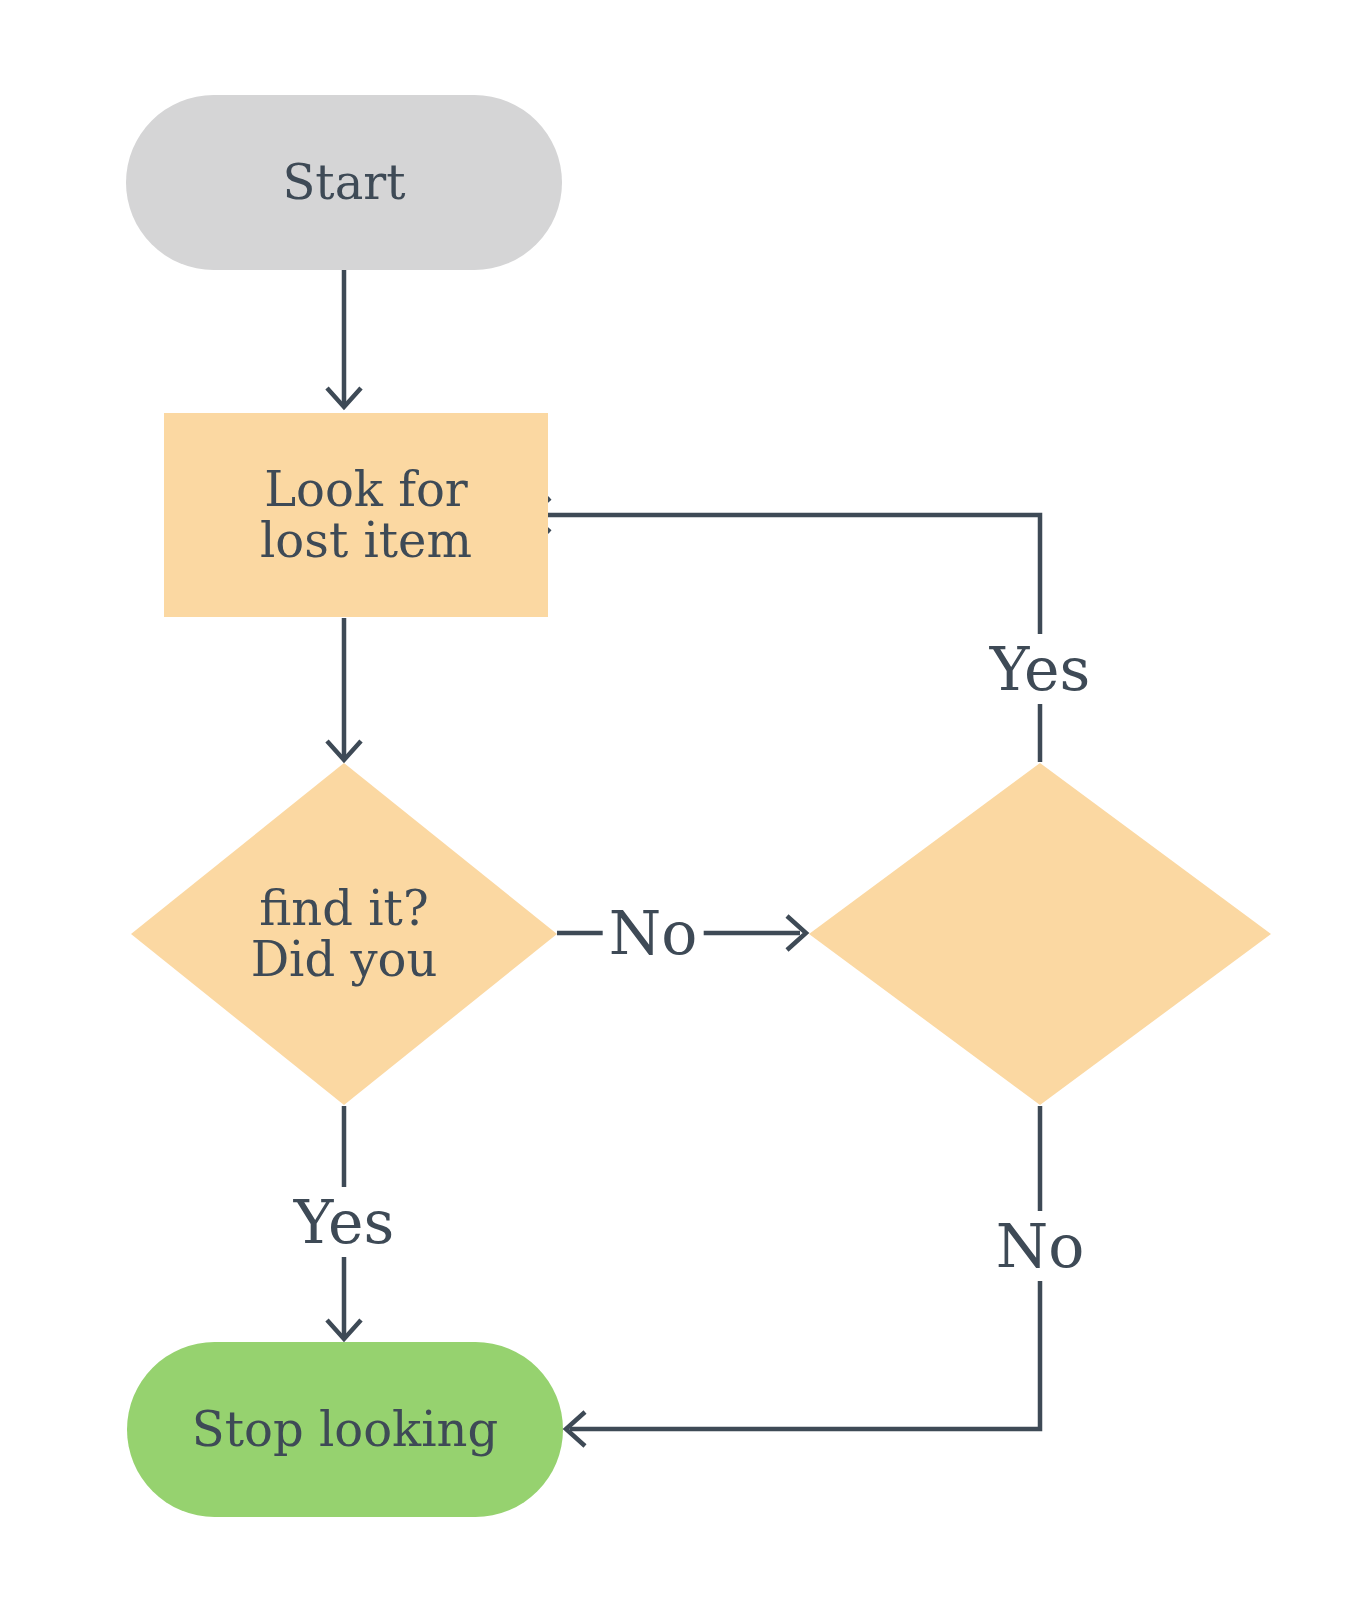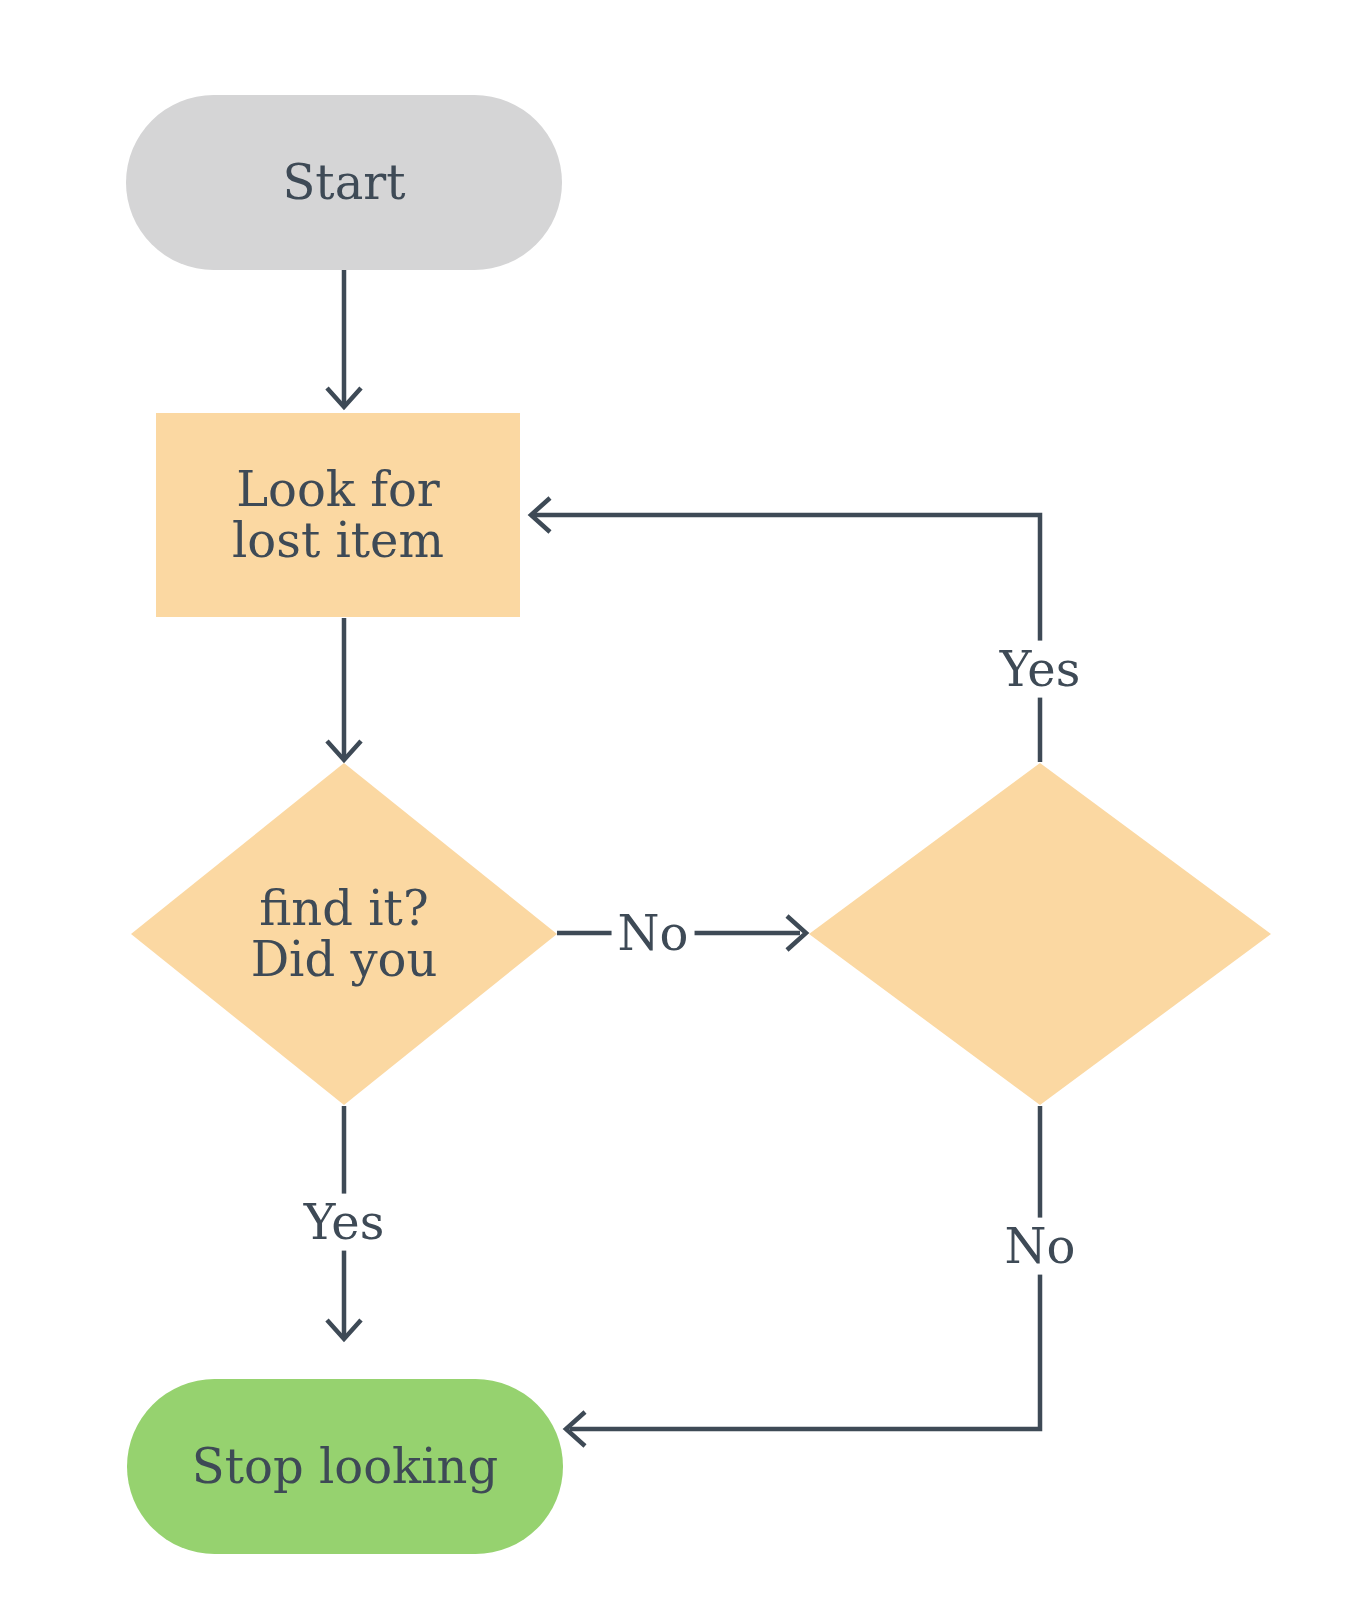--- a/index.html
+++ b/index.html
@@ -33,33 +33,33 @@
     align-items:center;justify-content:center;
     text-align:center;
     font-size:48px;line-height:1.07;
     color:var(--text);
   }
   .pill{border-radius:88px;}
   .rect{border-radius:0;}
   .diamond{clip-path:polygon(50% 0%,100% 50%,50% 100%,0% 50%);}
   .bg-gray{background:var(--node-gray);}
   .bg-orange{background:var(--node-orange);}
-  .bg-green{background:var(--node-green);margin-top:37px;}
+  .bg-green{background:var(--node-green);}
   .edge-label{
     position:absolute;
     transform:translate(-50%,-50%);
     background:var(--background);
     padding:2px 6px;
-    font-size:48px;line-height:1.1;
+    font-size:60px;line-height:1.1;
     color:var(--text);
     white-space:nowrap;
   }
   
   #node-start{left:126px;top:95px;width:436px;height:175px;}
-  #node-look{left:156px;top:413px;width:364px;height:204px;}
+  #node-look{left:164px;top:413px;width:364px;height:204px;padding-left:20px;}
   #node-find{left:131px;top:763px;width:426px;height:342px;}
   #node-need{left:809px;top:763px;width:462px;height:342px;}
   #node-stop{left:127px;top:1342px;width:436px;height:175px;}
   
   #label-find-no{left:653px;top:933px;}
   #label-find-yes{left:344px;top:1222px;}
   #label-need-yes{left:1040px;top:669px;}
   #label-need-no{left:1040px;top:1246px;}
 </style>
 </head>

